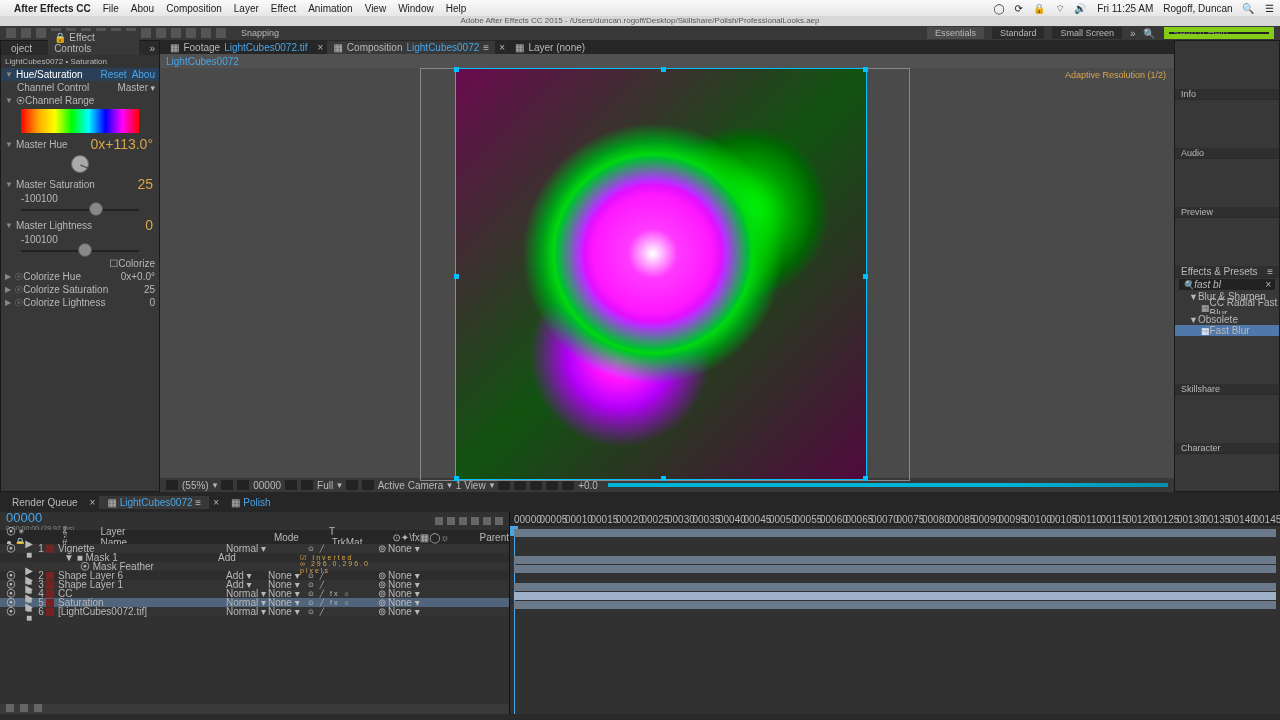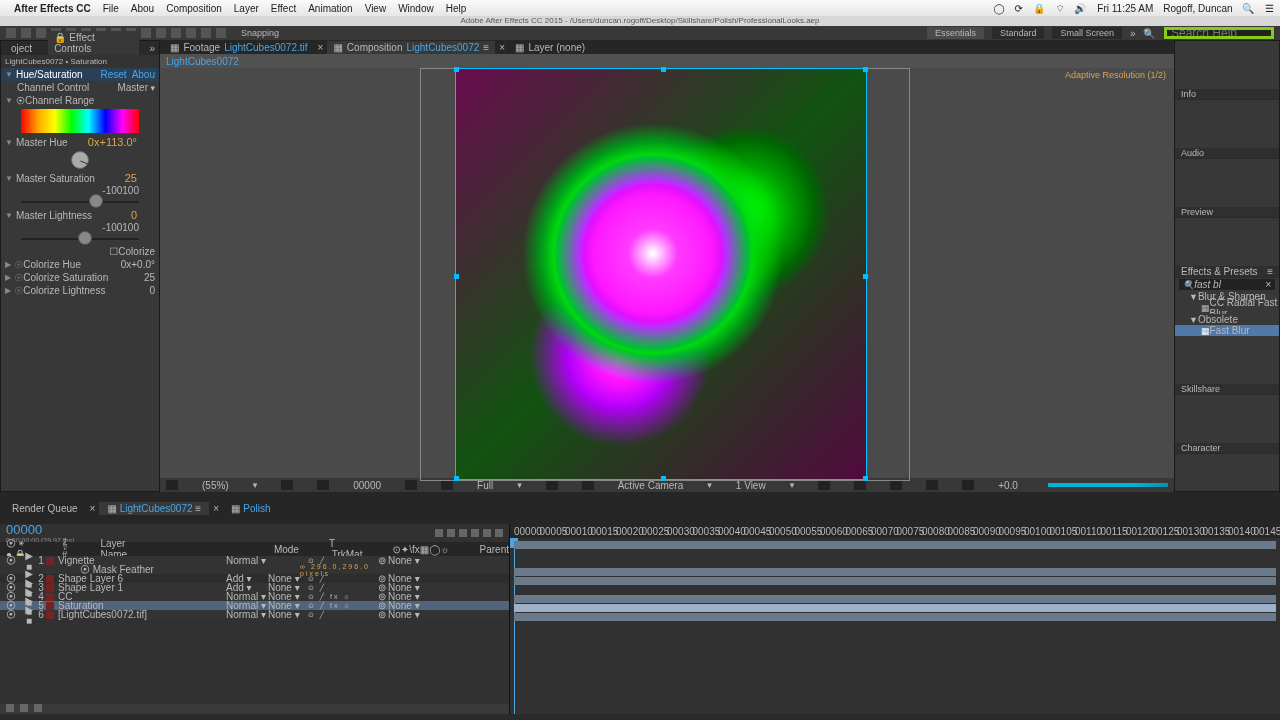--- a/index.html
+++ b/index.html
@@ -10,60 +10,60 @@
 .mac-menu .app { font-weight:bold;}
 .mac-menu .right { margin-left:auto; display:flex; align-items:center; gap:10px;}
 .mac-menu .right span { color:#222;}
 .titlebar { height:10px; background:#d7d7d7; text-align:center; font-size:8px; color:#555; line-height:10px;}
 .toolbar { height:14px; background:#383838; display:flex; align-items:center; padding:0 6px; gap:5px;}
 .tool { width:10px;height:10px; background:#555;}
 .toolbar .snapping { margin-left:10px; font-size:9px;}
 .toolbar .right { margin-left:auto; display:flex; align-items:center; gap:8px;}
 .workspace-tab { padding:1px 8px; font-size:9px; background:#2a2a2a;}
 .workspace-tab.active { background:#4a4a4a;}
-.search { width:110px;height:12px;background:#222;border:3px solid #84cc16;font-size:12px;padding-left:4px;}
+.search { width:110px;height:12px;background:#222;border:5px solid #84cc16;font-size:10px;padding-left:4px;}
 .main { display:flex; height:452px; }
 .panel { background:#383838; border:1px solid #1a1a1a;}
 .tabbar { height:14px; background:#2a2a2a; display:flex; align-items:center; padding:0 4px; gap:10px; font-size:9px;}
 .tabbar .tab { padding:1px 6px;}
 .tabbar .tab.active { background:#383838;}
 .blue { color:#4aa5e6;}
 .left-col { width:160px; display:flex; flex-direction:column;}
 .ep-header { font-size:8px; padding:2px 4px; background:#333;}
 .ep-row { display:flex; align-items:center; padding:1px 4px; font-size:9px;}
 .ep-row .label { flex:1;}
-.ep-row .val { color:#d8a54a; font-size:11px; margin-right:18px;}
+.ep-row .val { color:#d8a54a; font-size:14px; margin-right:2px;}
 .tw { color:#888; margin-right:3px; font-size:8px;}
 .spectrum { height:24px; margin:2px 20px; background:linear-gradient(to right,red,orange,yellow,lime,cyan,blue,magenta,red);}
 .slider { height:12px; margin:0 20px; position:relative;}
 .slider .track { height:2px; background:#222; position:absolute; top:5px; left:0; right:0;}
 .slider .thumb { width:14px;height:14px; border-radius:50%; background:#888; border:1px solid #555; position:absolute; top:-2px;}
-.range-labels { display:flex; justify-content:flex-end; padding:0 20px; font-size:8px;}
+.range-labels { display:flex; justify-content:flex-start; padding:0 20px; font-size:8px;}
 .center-area { flex:1; display:flex; flex-direction:column; background:#2a2a2a;}
 .comp-tabbar { height:14px; display:flex; align-items:center; gap:4px; padding:0 4px; background:#262626; font-size:9px;}
 .comp-tabbar .tb { padding:1px 6px; display:flex; align-items:center; gap:4px;}
 .comp-subtab { height:14px; padding:0 6px; display:flex; align-items:center; background:#515151;}
 .viewer-canvas { flex:1; background:#4a4a4a; display:flex; align-items:center; justify-content:center; position:relative;}
 .sel-bounds { position:absolute; border:1px solid #888;}
 .comp-frame { width:412px; height:412px; position:absolute; border:1px solid #00c0ff;}
 .img-inner { width:100%; height:100%; background:radial-gradient(circle at 48% 45%, #fff 0%, #ff60e6 8%, #a030c8 22%, #35b84d 32%, transparent 42%),radial-gradient(circle at 70% 35%, #6bff6b 0%, #12851a 12%, transparent 22%),radial-gradient(circle at 40% 70%, #e84be8 0%, #7a1d9e 14%, transparent 24%),linear-gradient(135deg,#4d1b3f 0%,#2a4d2a 50%,#3d1733 100%); filter:saturate(1.8) contrast(1.05);}
 .handles span { position:absolute; width:5px; height:5px; background:#00c0ff;}
-.viewer-footer { height:14px; background:#383838; display:flex; align-items:center; padding:0 6px; gap:24px; font-size:9px;}
+.viewer-footer { height:14px; background:#383838; display:flex; align-items:center; padding:0 6px; gap:4px; font-size:9px;}
 .viewer-footer .blk { width:12px;height:10px; background:#222;}
 .viewer-footer .cache { flex:1; height:4px; background:linear-gradient(to right,#00b4d8 70%,#0890ad 100%); margin-left:6px;}
 .ar-label { position:absolute; top:2px; right:8px; font-size:9px; color:#d8a54a;}
 .right-col { width:106px; display:flex; flex-direction:column;}
 .right-col .ritem { height:14px; display:flex; align-items:center; padding:0 6px; font-size:9px; background:#383838; border-bottom:1px solid #2a2a2a;}
 .right-col .ritem.header { background:#2f2f2f;margin-top:48px;}
 .right-col .srchbox { height:14px; background:#222; margin:1px 4px; padding:0 4px; display:flex; align-items:center; font-size:9px; font-style:italic; color:#888;}
 .right-col .preset { padding-left:14px; font-size:9px; background:#383838; height:12px; display:flex; align-items:center;}
 .right-col .preset.sel { background:#5078a8; color:#fff;}
 .right-col .fill { flex:1; background:#333;}
 .bottom { height:222px; display:flex; flex-direction:column;}
-.tl-tabs { height:14px; background:#262626; display:flex; align-items:center; padding:16px 4px; gap:4px; font-size:9px;}
+.tl-tabs { height:14px; background:#262626; display:flex; align-items:center; padding:10px 4px; gap:4px; font-size:9px;}
 .tl-tabs .tb { padding:1px 8px;}
 .tl-tabs .tb.active { background:#383838;}
 .tl-body { flex:1; display:flex; background:#313131;}
 .tl-left { width:510px; display:flex; flex-direction:column; border-right:1px solid #111;}
 .tl-right { flex:1; display:flex; flex-direction:column; position:relative;}
 .tc-row { height:18px; display:flex; align-items:center; padding:0 6px;}
 .tc-big { color:#4aa5e6; font-size:13px;}
 .tc-small { font-size:7px; color:#888;}
 .tl-hdr { height:14px; display:flex; align-items:center; background:#262626; font-size:8px; padding-left:6px; gap:30px;}
 .layers { flex:1;}
@@ -333,20 +333,30 @@
             <span class="tw2">▶ ■</span>
             <span class="num">1</span>
             <span class="sq"></span>
             <span class="name">Vignette</span>
             <span class="mode">Normal ▾</span>
             <span class="trk"> </span>
             <span class="sw">⊙ ╱ </span>
             <span style="width:10px">⊚</span>
             <span class="par">None ▾</span>
           </div>
+          <div class="layer-row odd">
+            <span class="eye"></span>
+            <span class="tw2"></span>
+            <span class="num"></span>
+            <span class="name indent1">▼ ■ Mask 1</span>
+            <span class="mode">Add</span>
+            <span class="trk"></span>
+            <span class="sw orange">☑ Inverted</span>
+            <span class="par"></span>
+          </div>
           <div class="layer-row even">
             <span class="eye"></span>
             <span class="tw2"></span>
             <span class="num"></span>
             <span class="name indent2">⦿ Mask Feather</span>
             <span class="mode"></span>
             <span class="trk"></span>
             <span class="sw orange">∞ 296.0,296.0 pixels</span>
             <span class="par"></span>
           </div>

